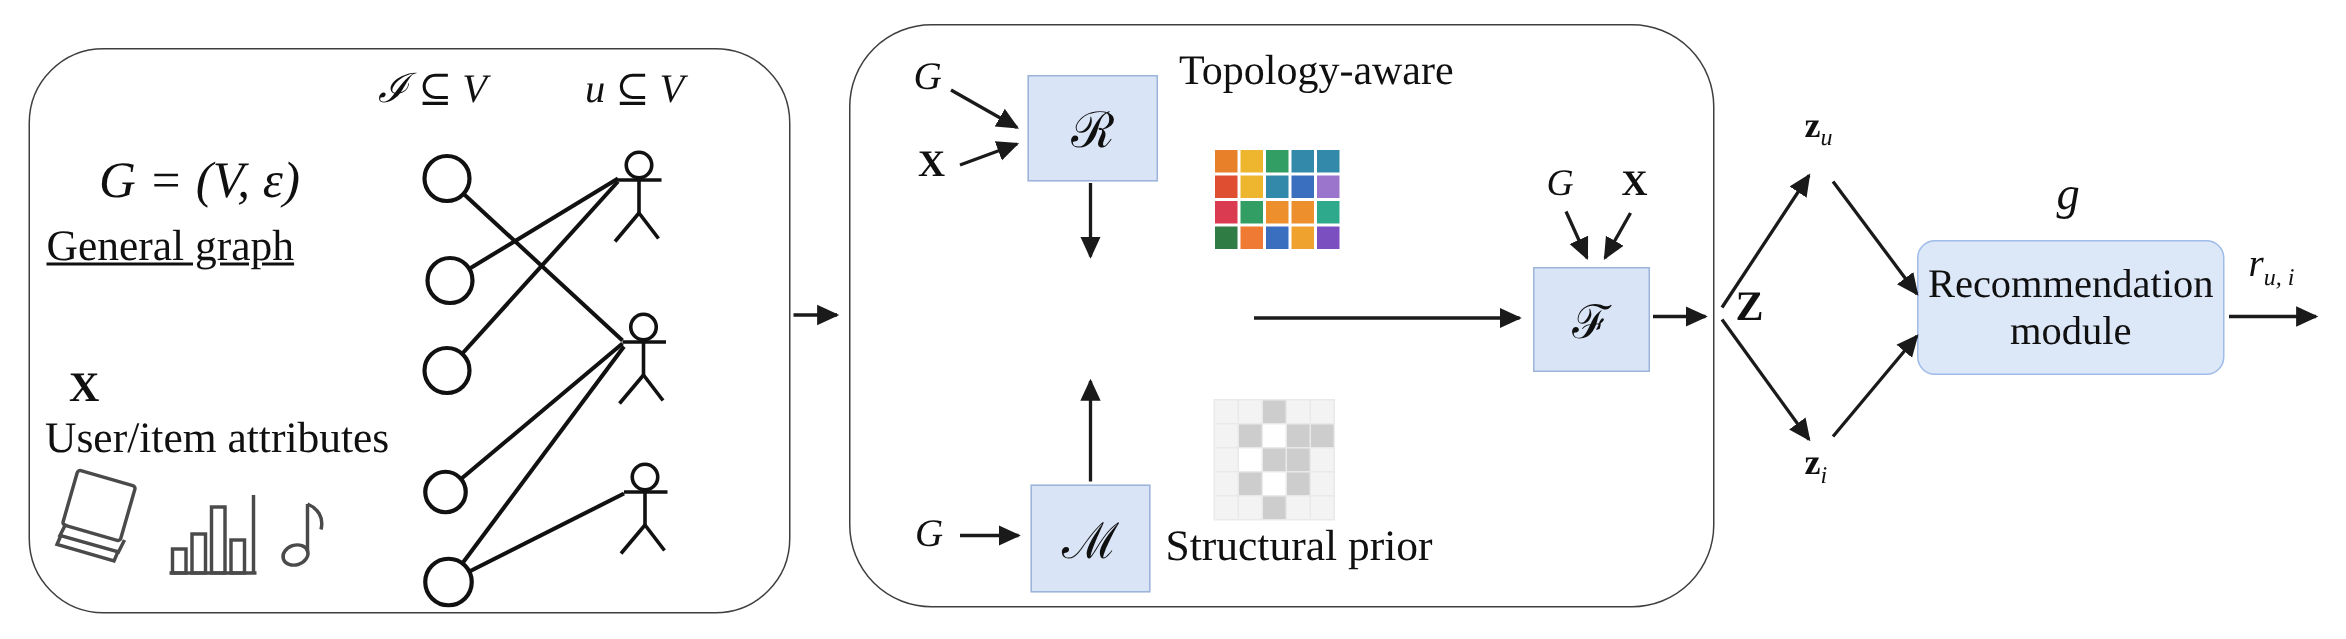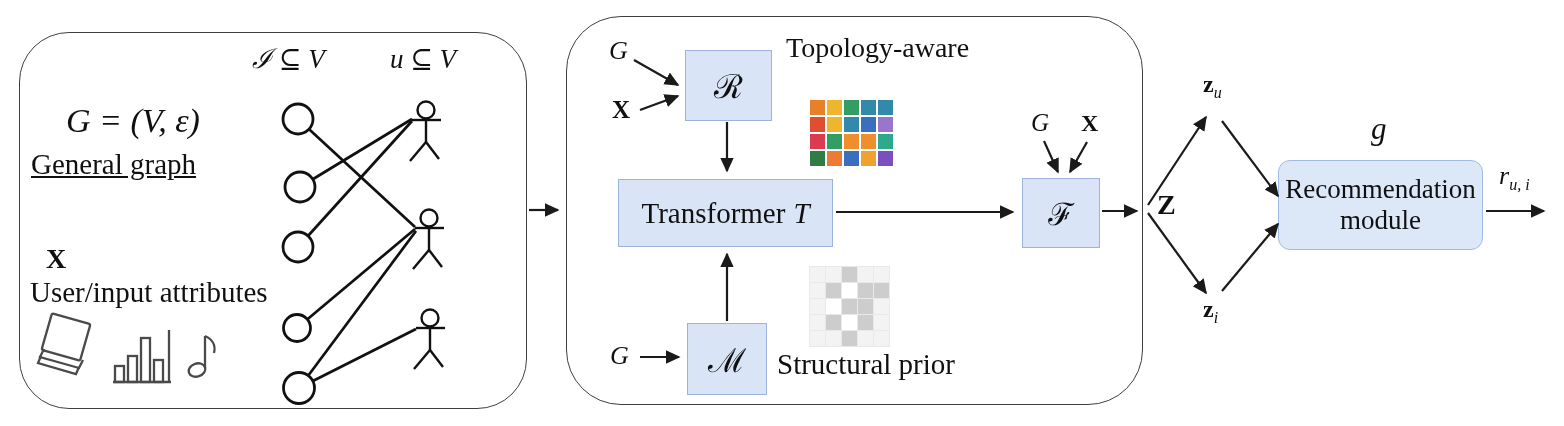--- a/index.html
+++ b/index.html
@@ -65,21 +65,21 @@
 <div class="canvas">
 
   <div class="panel" id="panel-left"></div>
   <div class="panel" id="panel-mid"></div>
 
   <div class="t it" id="t-graphdef">G = (V, ε)</div>
   <div class="t" id="t-caption">
     <span>General graph</span>
   </div>
   <div class="t b" id="t-x">X</div>
-  <div class="t" id="t-attr">User/input attributes</div>
+  <div class="t" id="t-attr">User/item attributes</div>
   <div class="t it" id="t-items">ℐ ⊆ V</div>
   <div class="t it" id="t-users">u ⊆ V</div>
 
   <div class="t it" id="t-g-r">G</div>
   <div class="t b" id="t-x-r">X</div>
   <div class="box" id="box-r" style="background: rgb(217, 229, 247); border-color: rgb(157, 180, 218);">
     <span class="script">ℛ</span>
   </div>
   <div class="t" id="t-topo">
     <span>Topology-aware</span>
@@ -100,24 +100,20 @@
       <div class="cell" style="background: rgb(238, 143, 46);"></div>
       <div class="cell" style="background: rgb(238, 143, 46);"></div>
       <div class="cell" style="background: rgb(47, 169, 140);"></div>
       <div class="cell" style="background: rgb(47, 125, 69);"></div>
       <div class="cell" style="background: rgb(238, 122, 51);"></div>
       <div class="cell" style="background: rgb(58, 111, 191);"></div>
       <div class="cell" style="background: rgb(239, 163, 46);"></div>
       <div class="cell" style="background: rgb(124, 79, 192);"></div>
     </div>
 
-  <div class="box" id="box-t" style="background: rgb(217, 229, 247); border-color: rgb(157, 180, 218);">
-    <span class="word">Transformer</span>
-    <span class="sym it">T</span>
-  </div>
 
   <div class="t it" id="t-g-m">G</div>
   <div class="box" id="box-m" style="background: rgb(217, 229, 247); border-color: rgb(157, 180, 218);">
     <span class="script">ℳ</span>
   </div>
   <div id="grid-prior">
       <div class="cell" style="background: rgb(243, 243, 243);"></div>
       <div class="cell" style="background: rgb(243, 243, 243);"></div>
       <div class="cell" style="background: rgb(205, 205, 205);"></div>
       <div class="cell" style="background: rgb(243, 243, 243);"></div>

